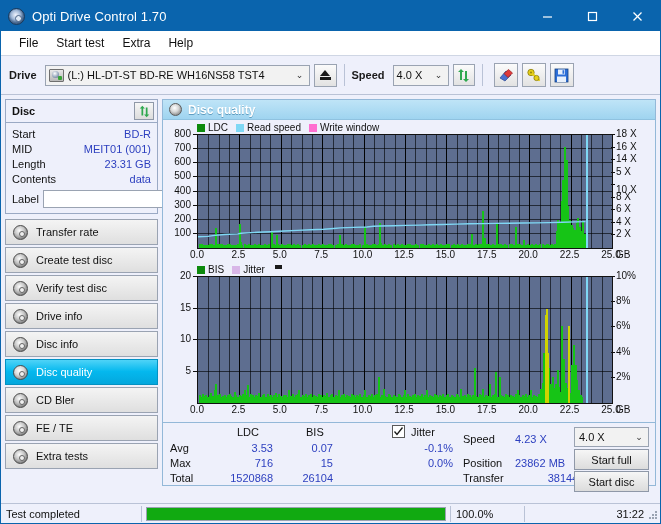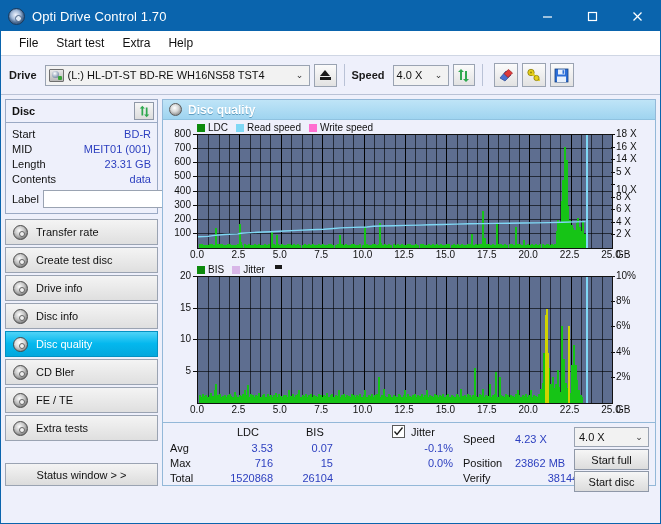--- a/index.html
+++ b/index.html
@@ -463,20 +463,24 @@
         <div class="navbtn">
           <span class="nav-icon"></span>
           <span>Transfer rate</span>
         </div>
         <div class="navbtn">
           <span class="nav-icon"></span>
           <span>Create test disc</span>
         </div>
         <div class="navbtn">
           <span class="nav-icon"></span>
+          <span>Verify test disc</span>
+        </div>
+        <div class="navbtn">
+          <span class="nav-icon"></span>
           <span>Drive info</span>
         </div>
         <div class="navbtn">
           <span class="nav-icon"></span>
           <span>Disc info</span>
         </div>
         <div class="navbtn active">
           <span class="nav-icon"></span>
           <span>Disc quality</span>
         </div>
@@ -488,21 +492,20 @@
           <span class="nav-icon"></span>
           <span>FE / TE</span>
         </div>
         <div class="navbtn">
           <span class="nav-icon"></span>
           <span>Extra tests</span>
         </div>
       </div>
 
       <div class="sidebar-spacer"></div>
-      <div class="status-win-btn">Status window &gt; &gt;</div>
     </div>
 
     <div class="mainpane">
       <div class="pane-head">
         <span class="hicon"></span>
         <span class="htxt">Disc quality</span>
       </div>
 
       <div class="charts">
 
@@ -511,21 +514,21 @@
             <span class="li">
               <span class="sw" style="background:#0d8a0d"></span>
               <span>LDC</span>
             </span>
             <span class="li">
               <span class="sw" style="background:#7fd8f5"></span>
               <span>Read speed</span>
             </span>
             <span class="li">
               <span class="sw" style="background:#ff6fd0"></span>
-              <span>Write speed</span>
+              <span>Write window</span>
             </span>
           </div>
           <div class="plot-wrap" style="height:125px;">
             <div class="plot" id="ldc-plot" style="position:absolute;left:32px;top:0;right:40px;height:115px;">
                 <div class="gridv" style="left: 10.35px;"></div>
                 <div class="gridv" style="left: 20.7px;"></div>
                 <div class="gridv" style="left: 31.05px;"></div>
                 <div class="gridv" style="left: 41.4px;"></div>
                 <div class="gridv" style="left: 51.75px;"></div>
                 <div class="gridv" style="left: 62.1px;"></div>
@@ -1200,29 +1203,48 @@
           <svg width="11" height="11" viewBox="0 0 11 11">
               <polyline points="1.5,5.5 4,8.5 9.5,1.5" fill="none" stroke="#1a1a1a" stroke-width="1.3"></polyline>
             </svg>
         </div>
         <div class="cell" style="left:248px; top:3px;">Jitter</div>
         <div class="val" style="left:200px; width:90px; top:19px;">-0.1%</div>
         <div class="val" style="left:200px; width:90px; top:34px;">0.0%</div>
 
         <div class="cell" style="left:300px; top:10px;">Speed</div>
         <div class="cell" style="left:300px; top:34px;">Position</div>
-        <div class="cell" style="left:300px; top:49px;">Verify</div>
+        <div class="cell" style="left:300px; top:49px;">Transfer</div>
 
         <div class="val" style="left:352px; width:86px; top:10px; text-align:left;">4.23 X</div>
         <div class="val" style="left:352px; width:86px; top:34px; text-align:left;">23862 MB</div>
         <div class="val" style="left:352px; width:86px; top:49px; text-align:center;margin-left:8px;">381441</div>
 
         <div class="combo speed2" style="left:411px; top:4px;">
           <span>4.0 X</span>
           <span class="caret">⌄</span>
         </div>
         <div class="btn-start" style="left:411px; top:26px;">Start full</div>
         <div class="btn-start" style="left:411px; top:48px;">Start disc</div>
       </div>
     </div>
   </div>
 
+  <div class="statusbar">
+    <div class="sb-cell" style="width:140px;">Test completed</div>
+    <div class="sb-sep"></div>
+    <div class="progress-outer">
+      <div class="progress-inner" id="prog-inner" style="width: 100%;"></div>
+    </div>
+    <div class="sb-sep"></div>
+    <div class="sb-cell" style="width:73px;">100.0%</div>
+    <div class="sb-sep"></div>
+    <div class="sb-cell" style="flex:1; justify-content:flex-end; padding-right:16px;">31:22</div>
+    <div class="grip">
+      <i style="left:7px;top:0"></i>
+        <i style="left:4px;top:3px"></i>
+        <i style="left:7px;top:3px"></i>
+      <i style="left:1px;top:6px"></i>
+        <i style="left:4px;top:6px"></i>
+        <i style="left:7px;top:6px"></i>
+    </div>
+  </div>
 </div>
 
 </body></html>

